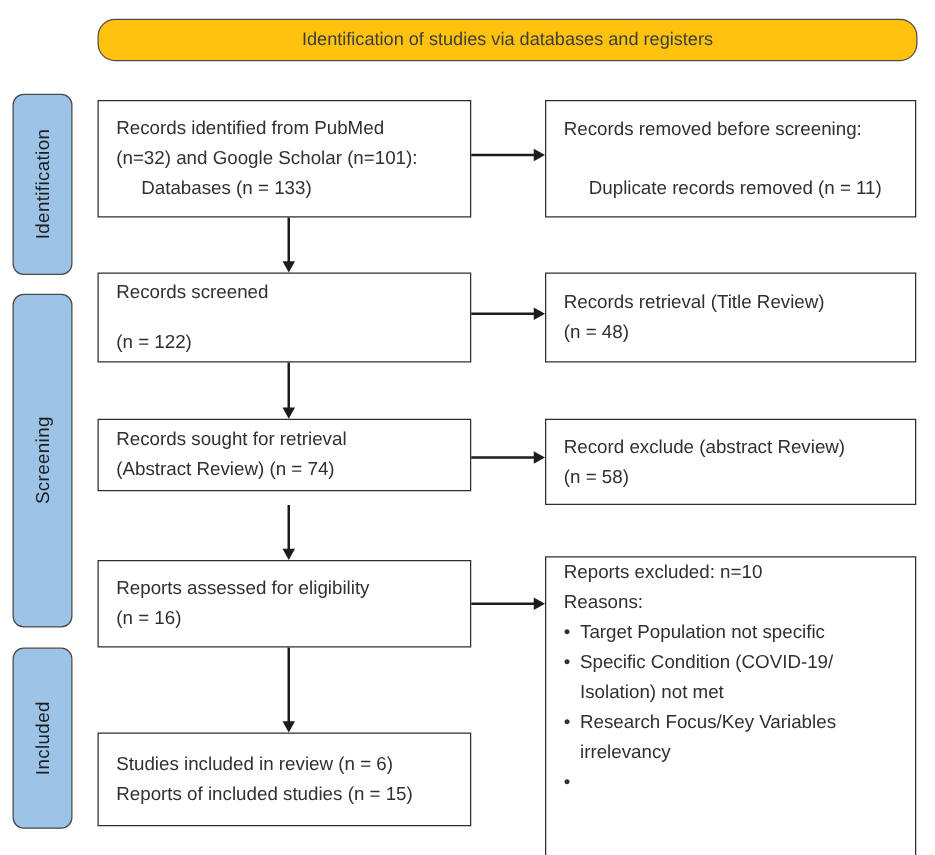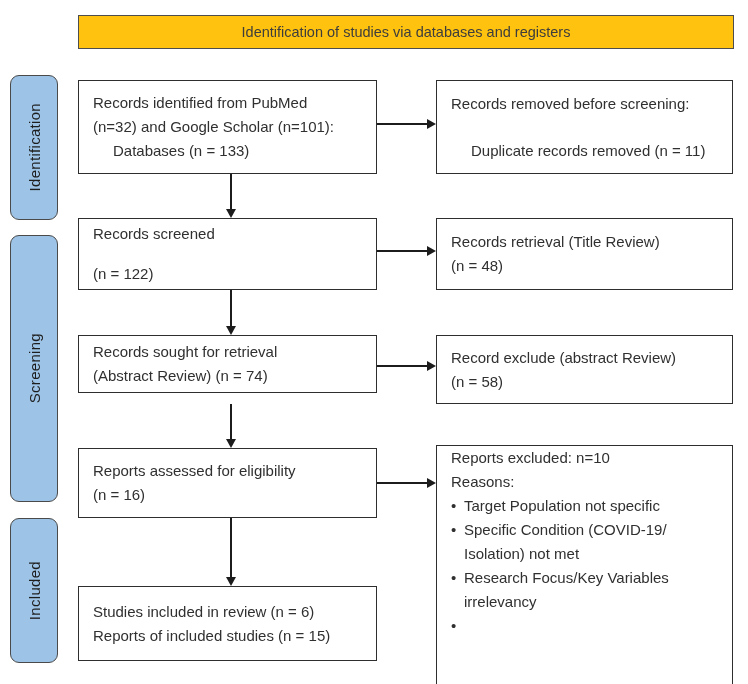--- a/index.html
+++ b/index.html
@@ -6,21 +6,21 @@
     --banner-bg:#FFC20E; --banner-border:#4d4d4d; --stage-bg:#9DC3E6; --stage-border:#4a4a4a;
     --box-border:#2e2e2e; --arrow:#1c1c1c; --text:#303030; --page-bg:#ffffff;
   }
   *{margin:0;padding:0;box-sizing:border-box;}
   html,body{background:var(--page-bg);}
   body{font-family:"Liberation Sans","DejaVu Sans",sans-serif;color:var(--text);}
   .canvas{position:relative;width:748px;height:684px;background:var(--page-bg);overflow:hidden;}
 
   .banner{
     position:absolute;left:78px;top:15px;width:656px;height:34px;
-    background:var(--banner-bg);border:1.5px solid var(--banner-border);border-radius:0;
+    background:var(--banner-bg);border:1.5px solid var(--banner-border);border-radius:14px;
     display:flex;align-items:center;justify-content:center;
     font-size:14.5px;color:#3d3d3d;
   }
 
   .stage{
     position:absolute;left:10px;width:48px;
     background:var(--stage-bg);border:1.5px solid var(--stage-border);border-radius:9px;
     display:flex;align-items:center;justify-content:center;
   }
   .stage .vtext{

